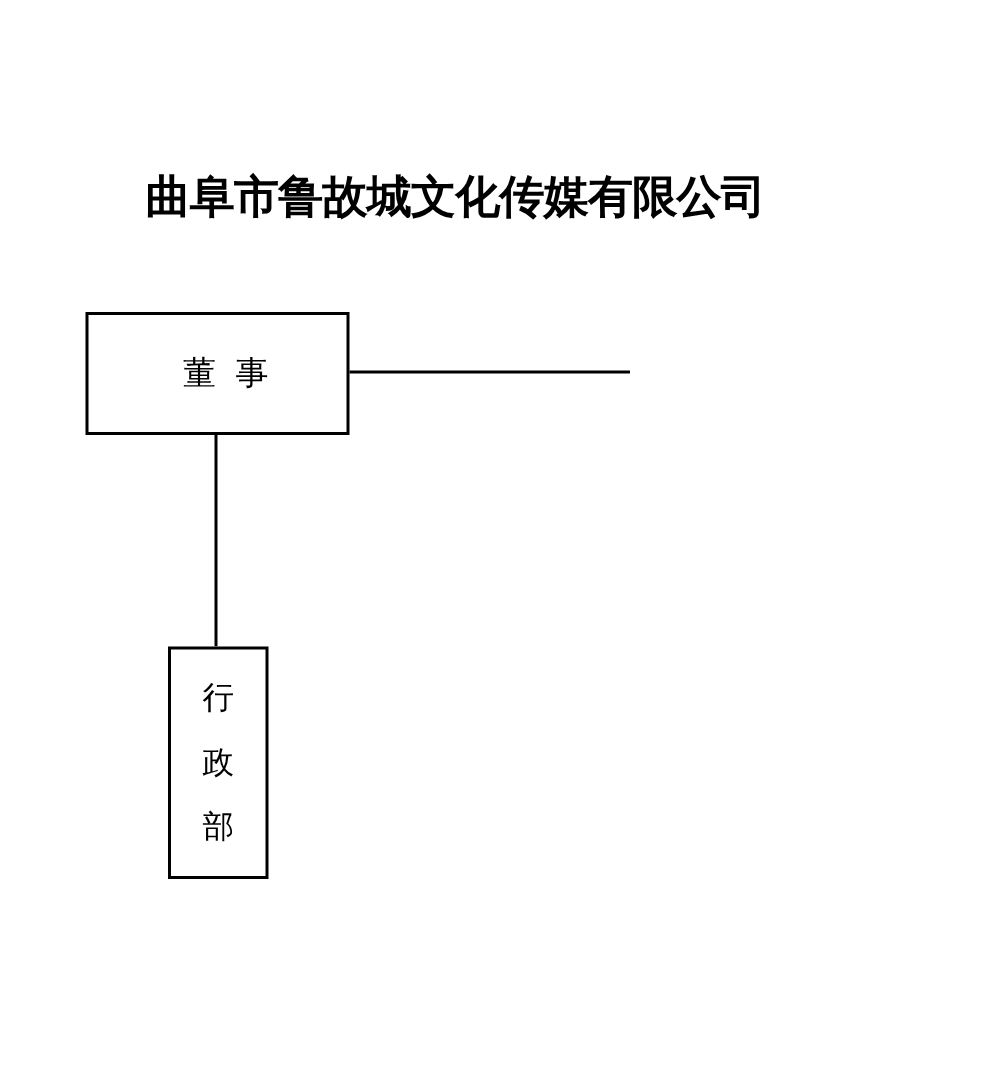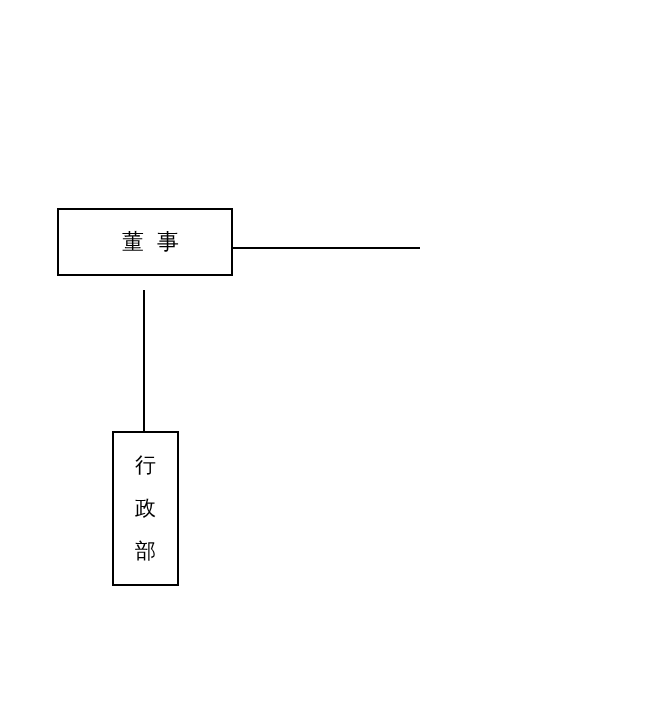--- a/index.html
+++ b/index.html
@@ -33,21 +33,21 @@
     border: 2px solid #000000;
     background: #ffffff;
     display: flex;
     align-items: center;
     justify-content: center;
   }
   .node-director {
     left: 57px;
     top: 208px;
     width: 176px;
-    height: 68px;
+    height: 82px;
     padding-left: 11px;
   }
   .node-supervisor {
     left: 420px;
     top: 210px;
     width: 177px;
     height: 81px;
   }
   .node-admin {
     left: 112px;
@@ -84,20 +84,21 @@
     top: 290px;
     width: 2px;
     height: 141px;
   }
 </style>
 </head>
 <body>
 
 <div class="canvas">
 
+  <h1 class="title">曲阜市鲁故城文化传媒有限公司</h1>
 
   <div class="node node-director">
     <span class="node-label">董事</span>
   </div>
 
 
   <div class="edge edge-director-supervisor"></div>
 
   <div class="edge edge-director-admin"></div>
 

